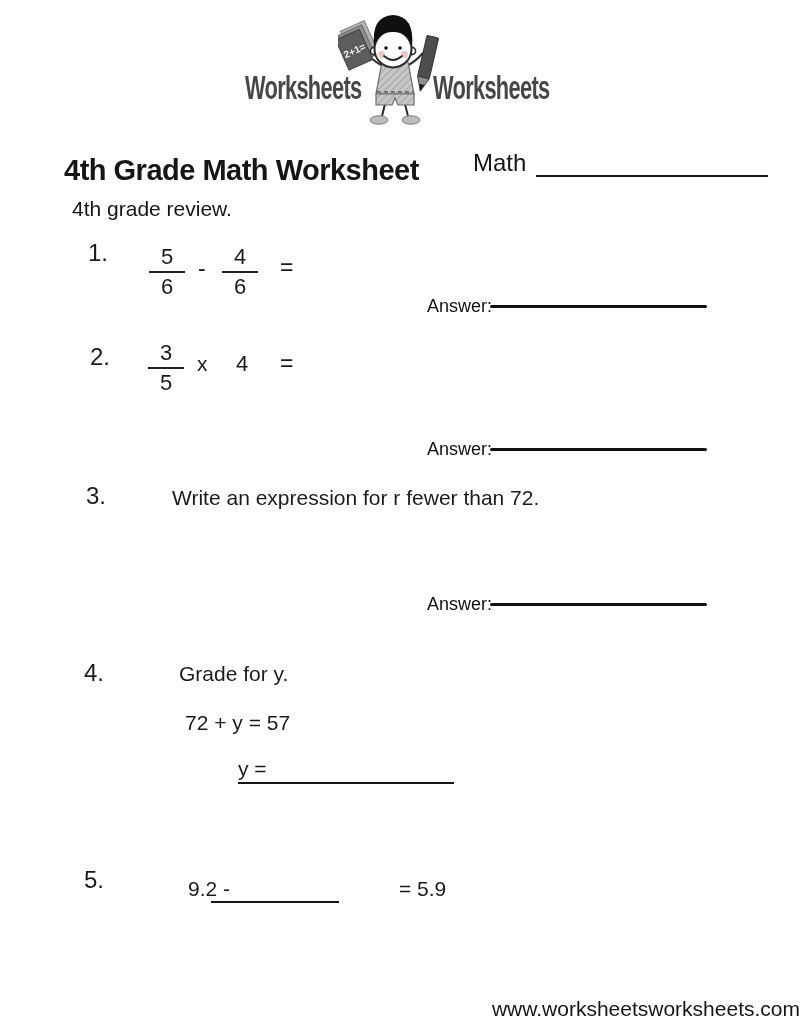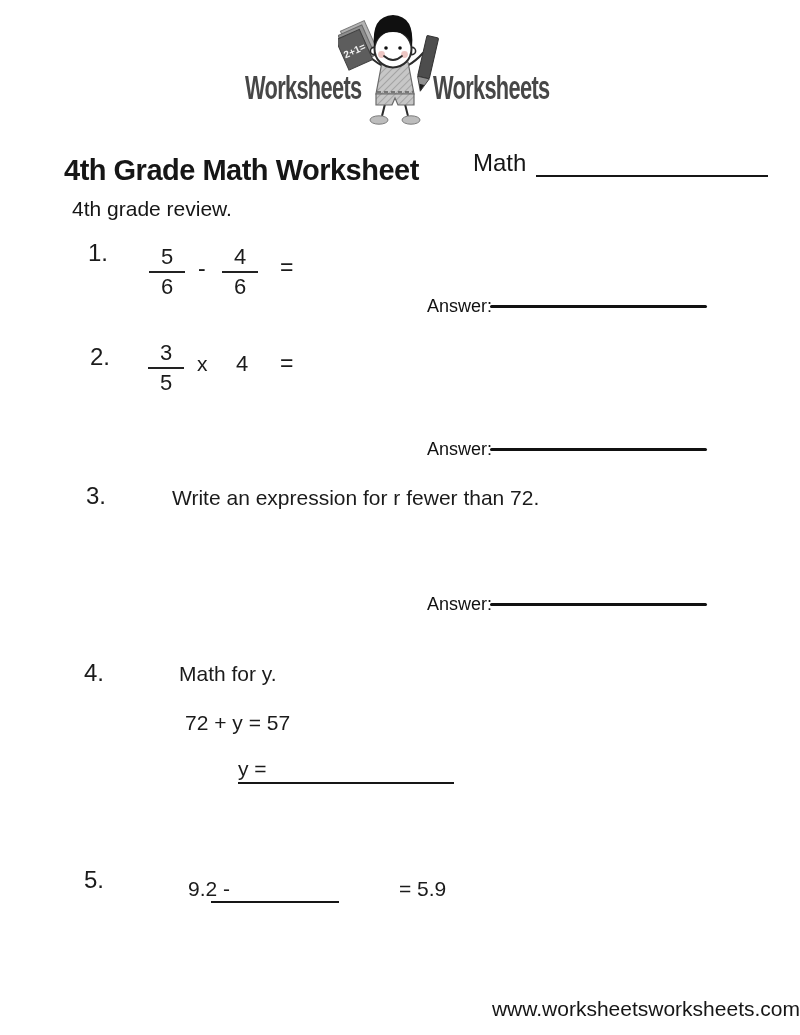--- a/index.html
+++ b/index.html
@@ -176,21 +176,21 @@
 
 <div>
   <span class="prob-num" style="left:86px; top:482px">3.</span>
   <span class="prompt" style="left:131px; top:486px">Write an expression for r fewer than 72.</span>
   <span class="answer-label" style="top:594px">Answer:</span>
   <div class="answer-line" style="top:603px"></div>
 </div>
 
 <div>
   <span class="prob-num" style="left:84px; top:659px">4.</span>
-  <span class="prompt" style="left:138px; top:662px">Math for y.</span>
+  <span class="prompt" style="left:138px; top:662px">Grade for y.</span>
   <span class="prompt" style="left:144px; top:711px">72 + y = 57</span>
   <span class="prompt" style="left:197px; top:757px">y =</span>
   <div class="write-line" style="left:238px; top:782px; width:216px"></div>
 </div>
 
 <div>
   <span class="prob-num" style="left:84px; top:866px">5.</span>
   <span class="prompt" style="left:147px; top:877px">9.2  -</span>
   <div class="write-line" style="left:211px; top:901px; width:128px"></div>
   <span class="prompt" style="left:358px; top:877px">= 5.9</span>

